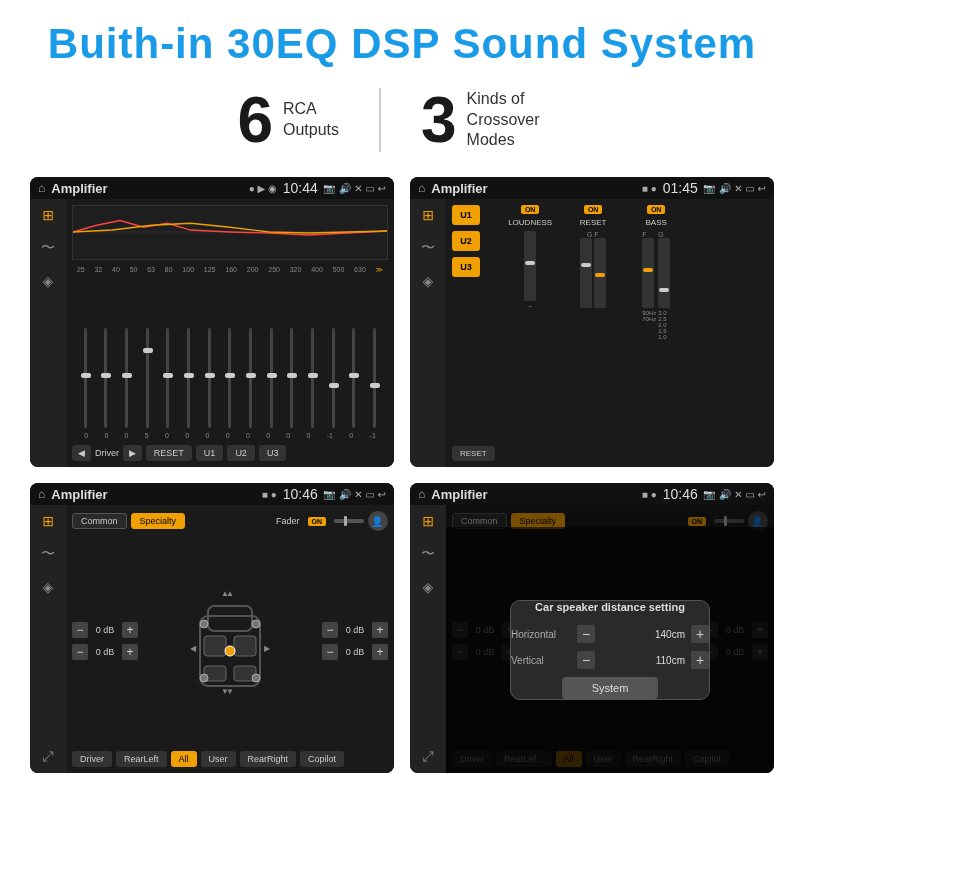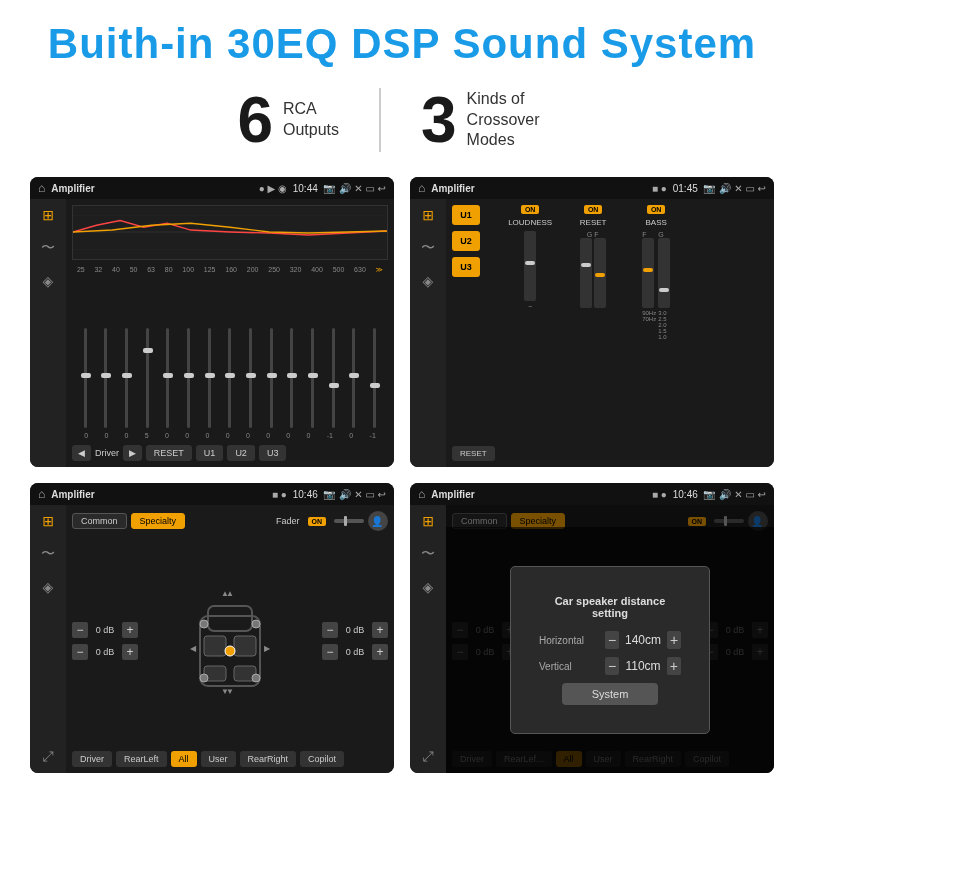--- a/index.html
+++ b/index.html
@@ -82,36 +82,36 @@
       gap: 6px;
     }
 
     .status-bar .home-icon {
       color: #aaa;
       font-size: 12px;
     }
 
     .status-bar .app-title {
       color: #ddd;
-      font-size: 10px;
+      font-size: 13px;
       font-weight: bold;
       flex: 1;
     }
 
     .status-bar .status-icons {
       color: #aaa;
       font-size: 10px;
       display: flex;
       align-items: center;
       gap: 4px;
     }
 
     .status-bar .time {
       color: #ddd;
-      font-size: 10px;
+      font-size: 14px;
     }
 
     .screen-content {
       display: flex;
       height: calc(100% - 22px);
     }
 
     
     .left-sidebar {
       width: 36px;
@@ -433,22 +433,22 @@
       background: rgba(0,0,0,0.6);
       display: flex;
       align-items: center;
       justify-content: center;
       z-index: 10;
     }
 
     .dialog-box {
       background: #2a2a2a;
       border: 1px solid #555;
-      border-radius: 5px;
-      padding: 28px;
+      border-radius: 10px;
+      padding: 0;
       width: 200px;
     }
 
     .dialog-title {
       color: #ddd;
       font-size: 11px;
       text-align: center;
       margin-bottom: 12px;
       font-weight: bold;
     }
@@ -461,23 +461,23 @@
     }
 
     .dialog-label {
       color: #aaa;
       font-size: 10px;
       min-width: 60px;
     }
 
     .dialog-value {
       color: #ddd;
-      font-size: 12px;
+      font-size: 10px;
       flex: 1;
-      text-align: left;
+      text-align: right;
     }
 
     .dialog-btn-minus, .dialog-btn-plus {
       background: #444;
       color: #ccc;
       border: none;
       border-radius: 2px;
       width: 18px;
       height: 18px;
       font-size: 14px;

